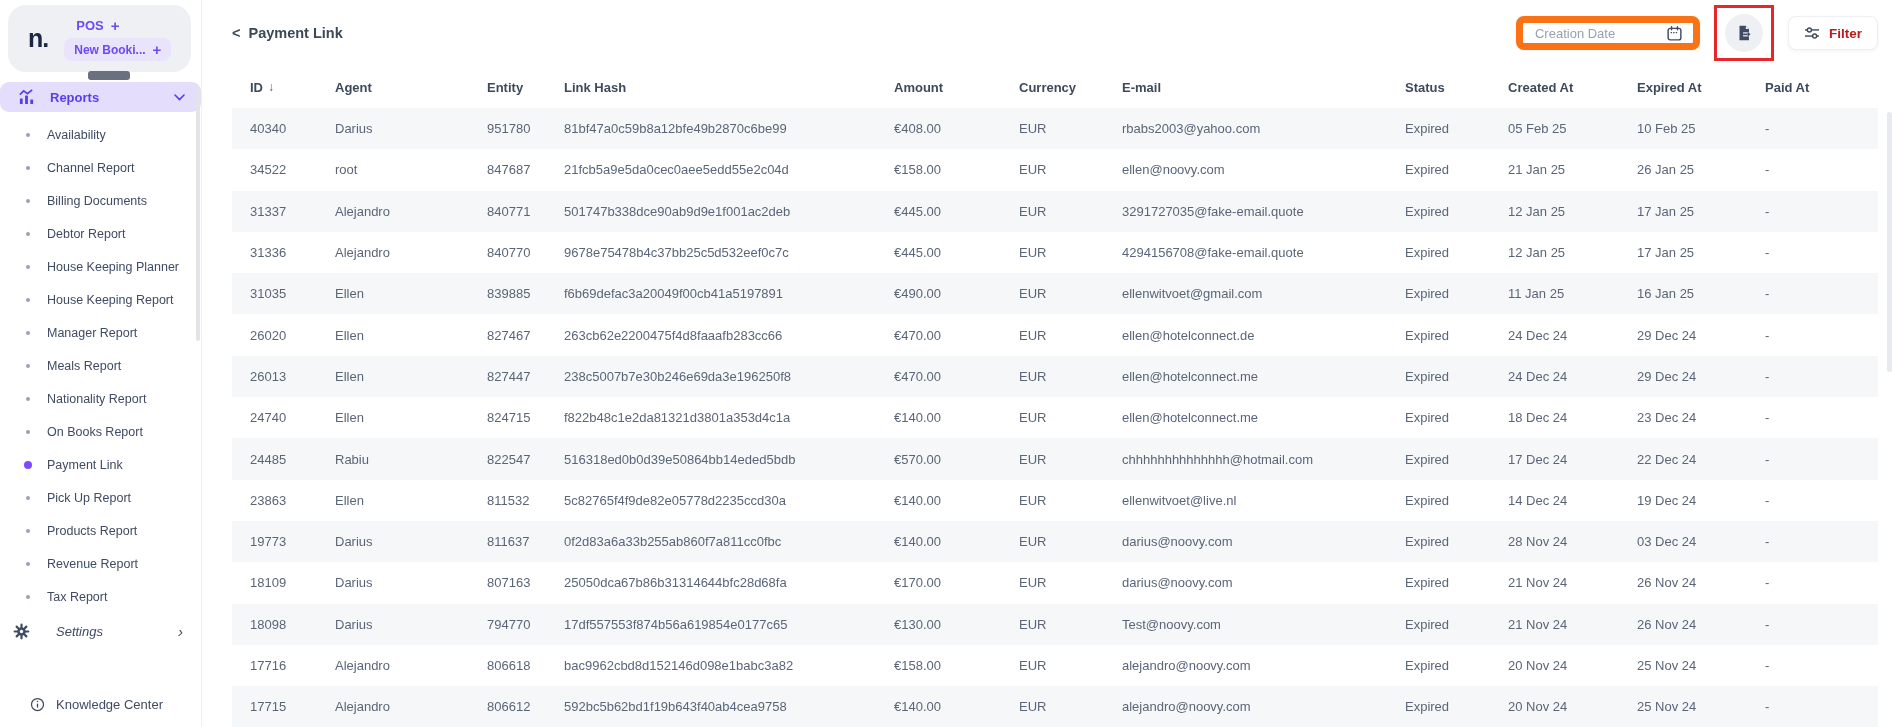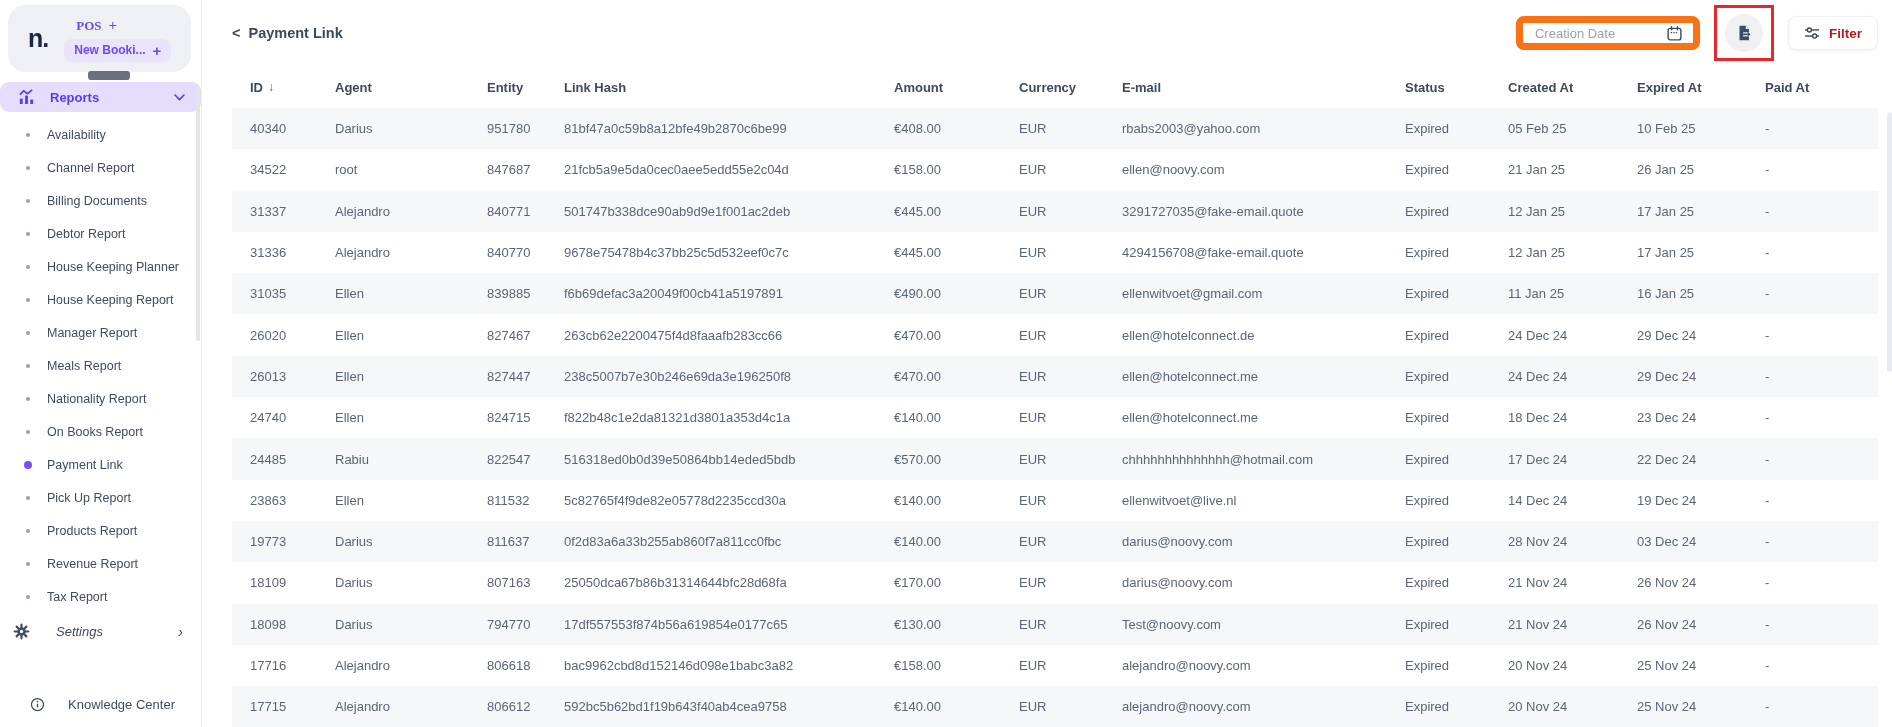--- a/index.html
+++ b/index.html
@@ -11,40 +11,40 @@
   }
   
   .sidebar { width:202px; flex-shrink:0; background:#ffffff; border-right:1px solid #eef0f3;
              display:flex; flex-direction:column; position:relative; }
   .brand-card { margin:5px 10px 0 8px; height:67px; background:#eff0f4; border-radius:18px;
                 display:flex; align-items:center; padding:0 8px 0 20px; gap:16px; }
   .logo { font-size:25px; font-weight:700; color:#1c2742; letter-spacing:-1px; }
   .brand-actions { display:flex; flex-direction:column; gap:3px; align-items:flex-start; }
   .pos-btn { color:#6d4af3; font-weight:700; font-size:13px; display:flex; align-items:center;
              gap:7px; padding:2px 4px 2px 12px; cursor:pointer; background:none; border:none;
-             font-family:Liberation Serif, serif; }
+             font-family:Liberation Sans, sans-serif; }
   .plus-glyph { font-size:15px; font-weight:600; line-height:1; }
   .newbooking-btn { background:#e9e3fc; color:#6d4af3; font-weight:700; font-size:12px;
                     border-radius:8px; padding:4px 10px; display:flex; align-items:center; gap:7px;
                     border:none; cursor:pointer; font-family:inherit; white-space:nowrap; }
   .smudge { position:absolute; left:88px; top:71px; width:42px; height:9px; background:#5a6170;
             border-radius:3px; opacity:.9; }
   .nav-reports { margin-top:10px; height:30px; background:#e4defc; color:#5b3bf0;
                  display:flex; align-items:center; gap:15px; padding:0 16px 0 18px;
                  font-weight:700; font-size:13px; cursor:pointer;border-radius:9px; }
   .nav-reports .chev { margin-left:auto; display:flex; }
   .nav-list { padding-top:6px; }
   .nav-item { height:33px; display:flex; align-items:center; gap:17px; padding-left:26px;
               font-size:12.5px; color:#3f4b63; cursor:pointer; }
   .dot { width:4px; height:4px; border-radius:50%; background:#99a2b4; flex-shrink:0; }
   .dot.active { width:8px; height:8px; background:#7c4dff; margin-left:-2px; margin-right:-2px; }
   .settings-row { height:36px; display:flex; align-items:center; gap:26px; padding:0 18px 0 13px;
                   font-size:13px; font-weight:500; cursor:pointer;font-style:italic; }
   .settings-row .chev-r { margin-left:auto; font-size:15px; color:#3f4b63; }
-  .kc-row { margin-top:auto; padding:13px 0 15px 30px; display:flex; align-items:center; gap:23px;
+  .kc-row { margin-top:auto; padding:13px 0 15px 30px; display:flex; align-items:center; gap:11px;
             font-size:13px; color:#3f4b63; cursor:pointer; }
   .sb-scroll { position:absolute; right:1px; top:86px; width:4px; height:255px;
                background:#e2e4ea; border-radius:2px; }
   
   .main { flex:1; display:flex; flex-direction:column; padding:0 14px 0 30px; position:relative; }
   .toolbar { height:66px; display:flex; align-items:center; flex-shrink:0; }
   .page-title { font-size:14.5px; font-weight:700; color:#3c4858; display:flex; gap:8px;
                 align-items:center; cursor:pointer; }
   .toolbar-right { margin-left:auto; display:flex; align-items:center; gap:10px; }
   .date-input { width:184px; height:34px; background:#fff; border:7px solid #f97316;

